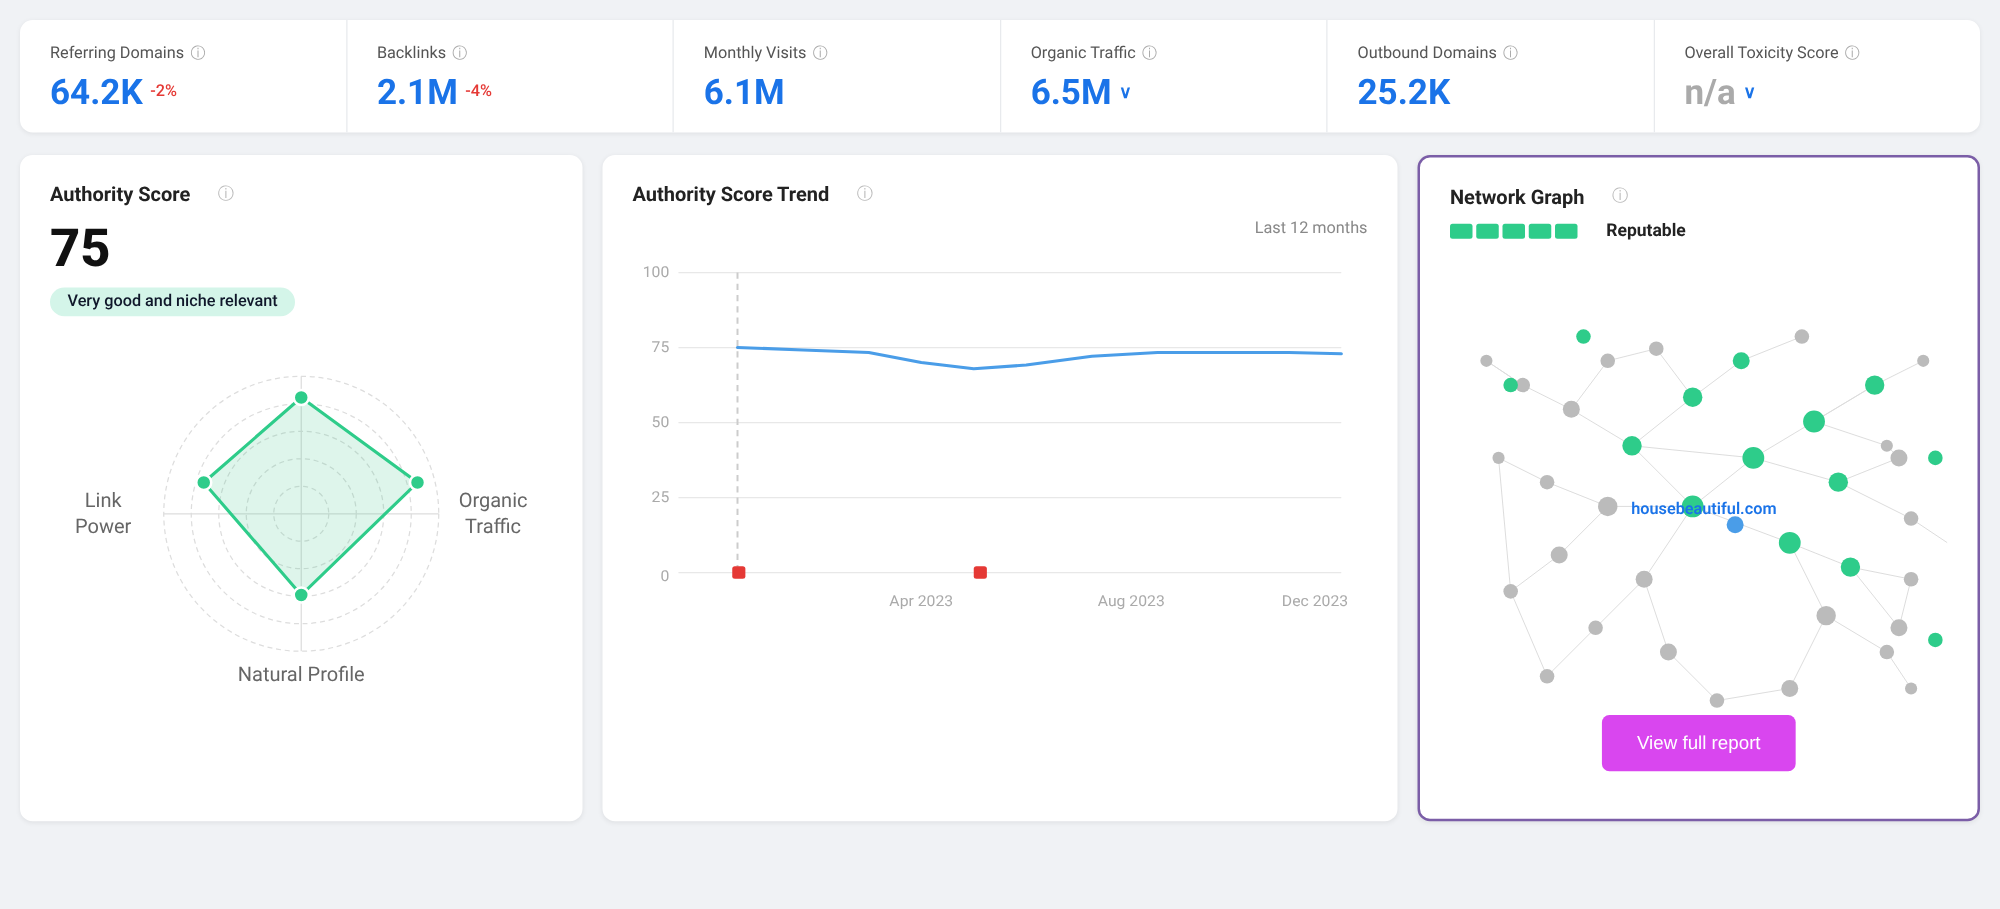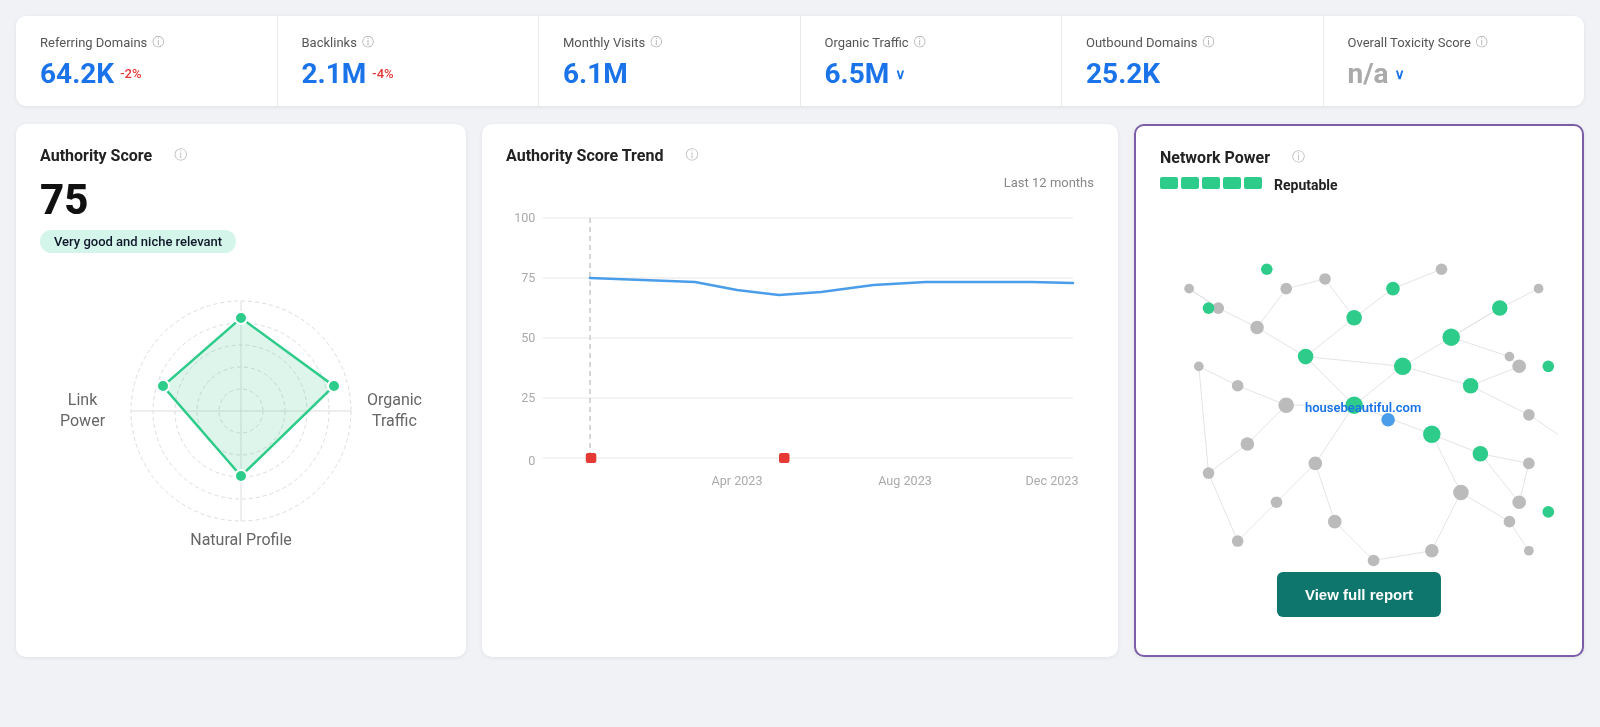--- a/index.html
+++ b/index.html
@@ -141,21 +141,22 @@
       margin-bottom: 10px;
     }
     .chart-area {
       position: relative;
       height: 320px;
     }
 
     
     .network-legend {
       display: flex;
-      gap: 12px;
+      align-items: center;
+      gap: 23px;
       margin-bottom: 12px;
     }
     .legend-blocks {
       display: flex;
       gap: 3px;
     }
     .legend-block {
       width: 18px;
       height: 12px;
       border-radius: 2px;
@@ -168,27 +169,27 @@
     .network-graph-container {
       position: relative;
       height: 430px;
       overflow: hidden;
     }
     .view-report-btn {
       position: absolute;
       bottom: 18px;
       left: 50%;
       transform: translateX(-50%);
-      background: #0f766e;
+      background: #d946ef;
       color: #fff;
       border: none;
       border-radius: 6px;
       padding: 14px 28px;
       font-size: 15px;
-      font-weight: 700;
+      font-weight: 400;
       cursor: pointer;
       z-index: 10;
       white-space: nowrap;
     }
 
     .domain-label {
       position: absolute;
       color: #1a73e8;
       font-size: 13px;
       font-weight: 600;
@@ -323,21 +324,21 @@
 
         <text x="220" y="285" font-size="12" fill="#aaa" text-anchor="middle">Apr 2023</text>
         <text x="380" y="285" font-size="12" fill="#aaa" text-anchor="middle">Aug 2023</text>
         <text x="520" y="285" font-size="12" fill="#aaa" text-anchor="middle">Dec 2023</text>
       </svg>
     </div>
   </div>
 
   <div class="card card-network">
     <div class="card-title">
-      <span>Network Power</span>
+      <span>Network Graph</span>
       <span class="info-icon">ⓘ</span>
     </div>
     <div class="network-legend">
       <div class="legend-blocks">
         <div class="legend-block" style="background:#2ecc8a;"></div>
         <div class="legend-block" style="background:#2ecc8a;"></div>
         <div class="legend-block" style="background:#2ecc8a;"></div>
         <div class="legend-block" style="background:#2ecc8a;"></div>
         <div class="legend-block" style="background:#2ecc8a;"></div>
       </div>

